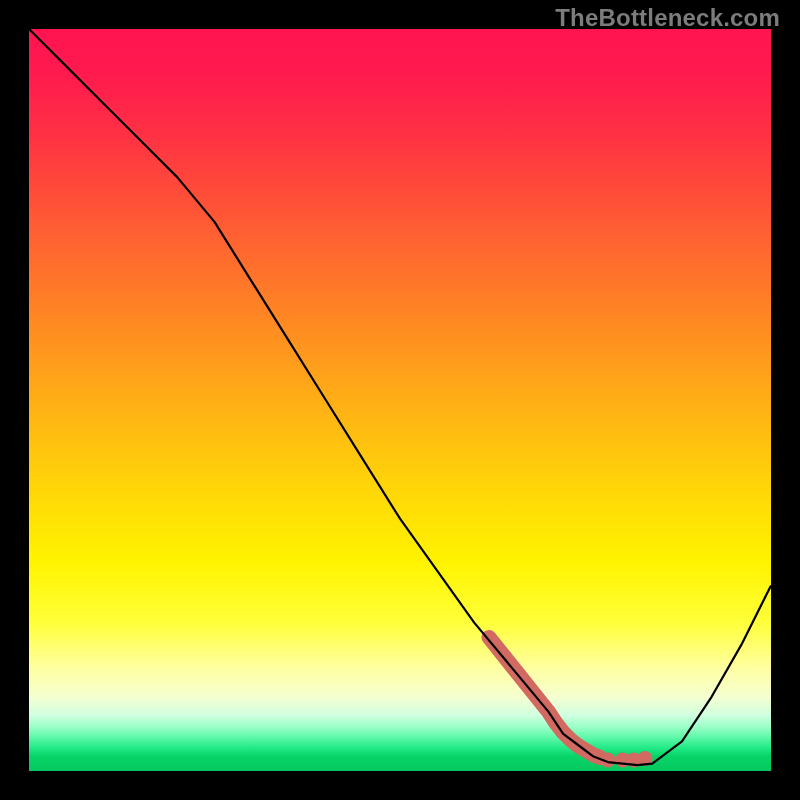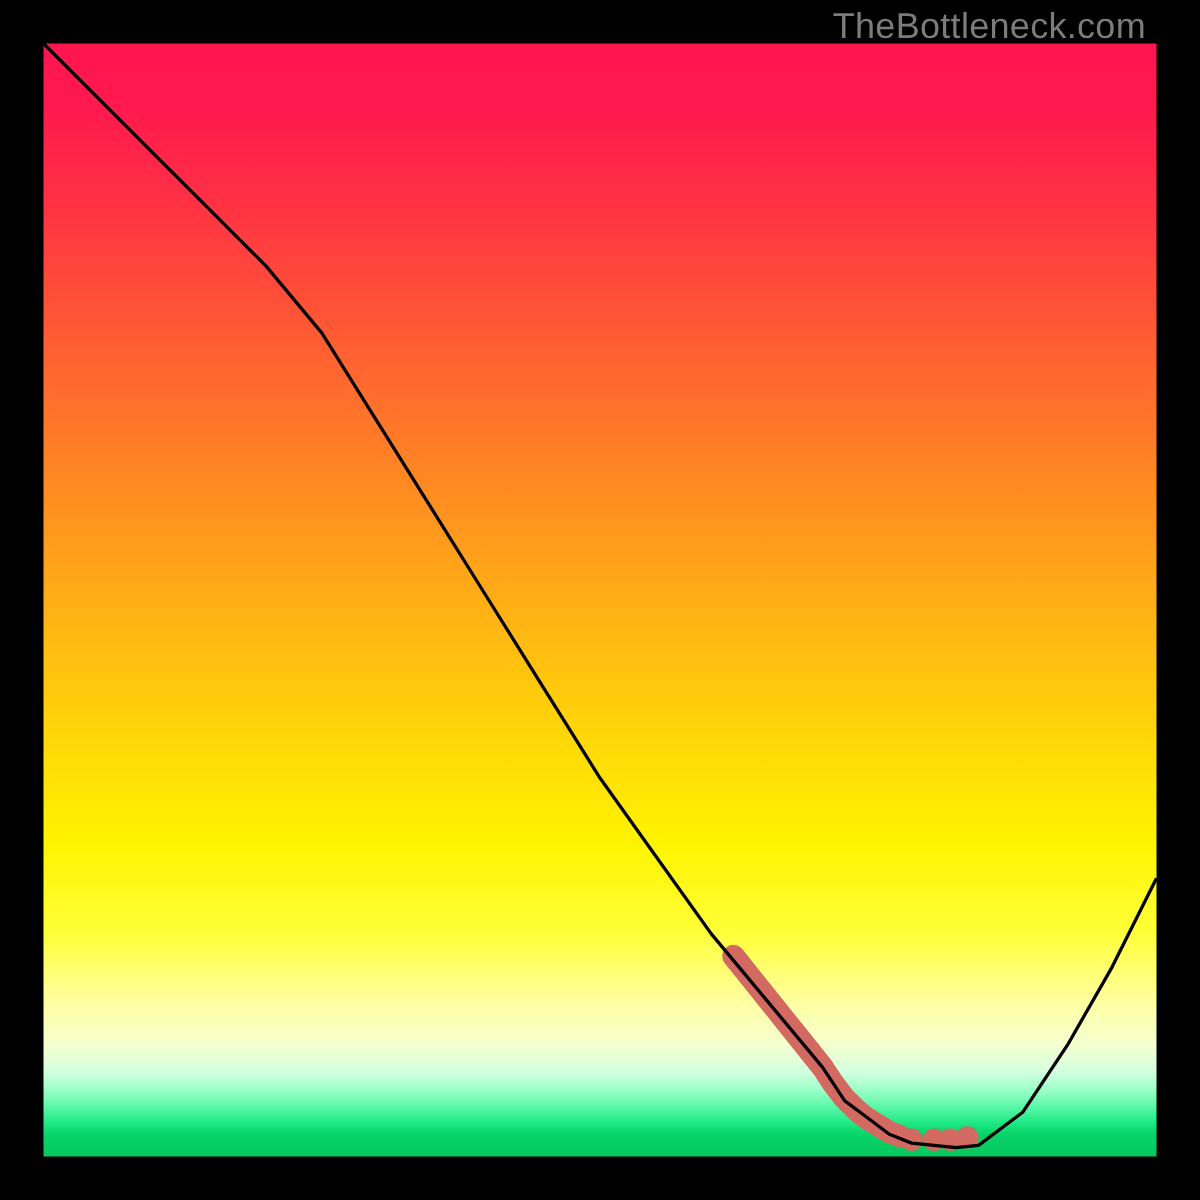--- a/index.html
+++ b/index.html
@@ -41,24 +41,24 @@
       #9cffc8 94%,
       #5cf8a8 95.5%,
       #1ee884 97%,
       #07d468 98%,
       #06c85f 100%
     );
   }
   .watermark {
     position: absolute;
     top: 4px;
-    right: 36px;
+    right: 20px;
     color: #7c7c7c;
     font-size: 24px;
-    font-weight: 400;
+    font-weight: 700;
     letter-spacing: 0.2px;
     user-select: none;
   }
   svg.curve {
     position: absolute;
     left: 0;
     top: 0;
     width: 742px;
     height: 742px;
     overflow: visible;

